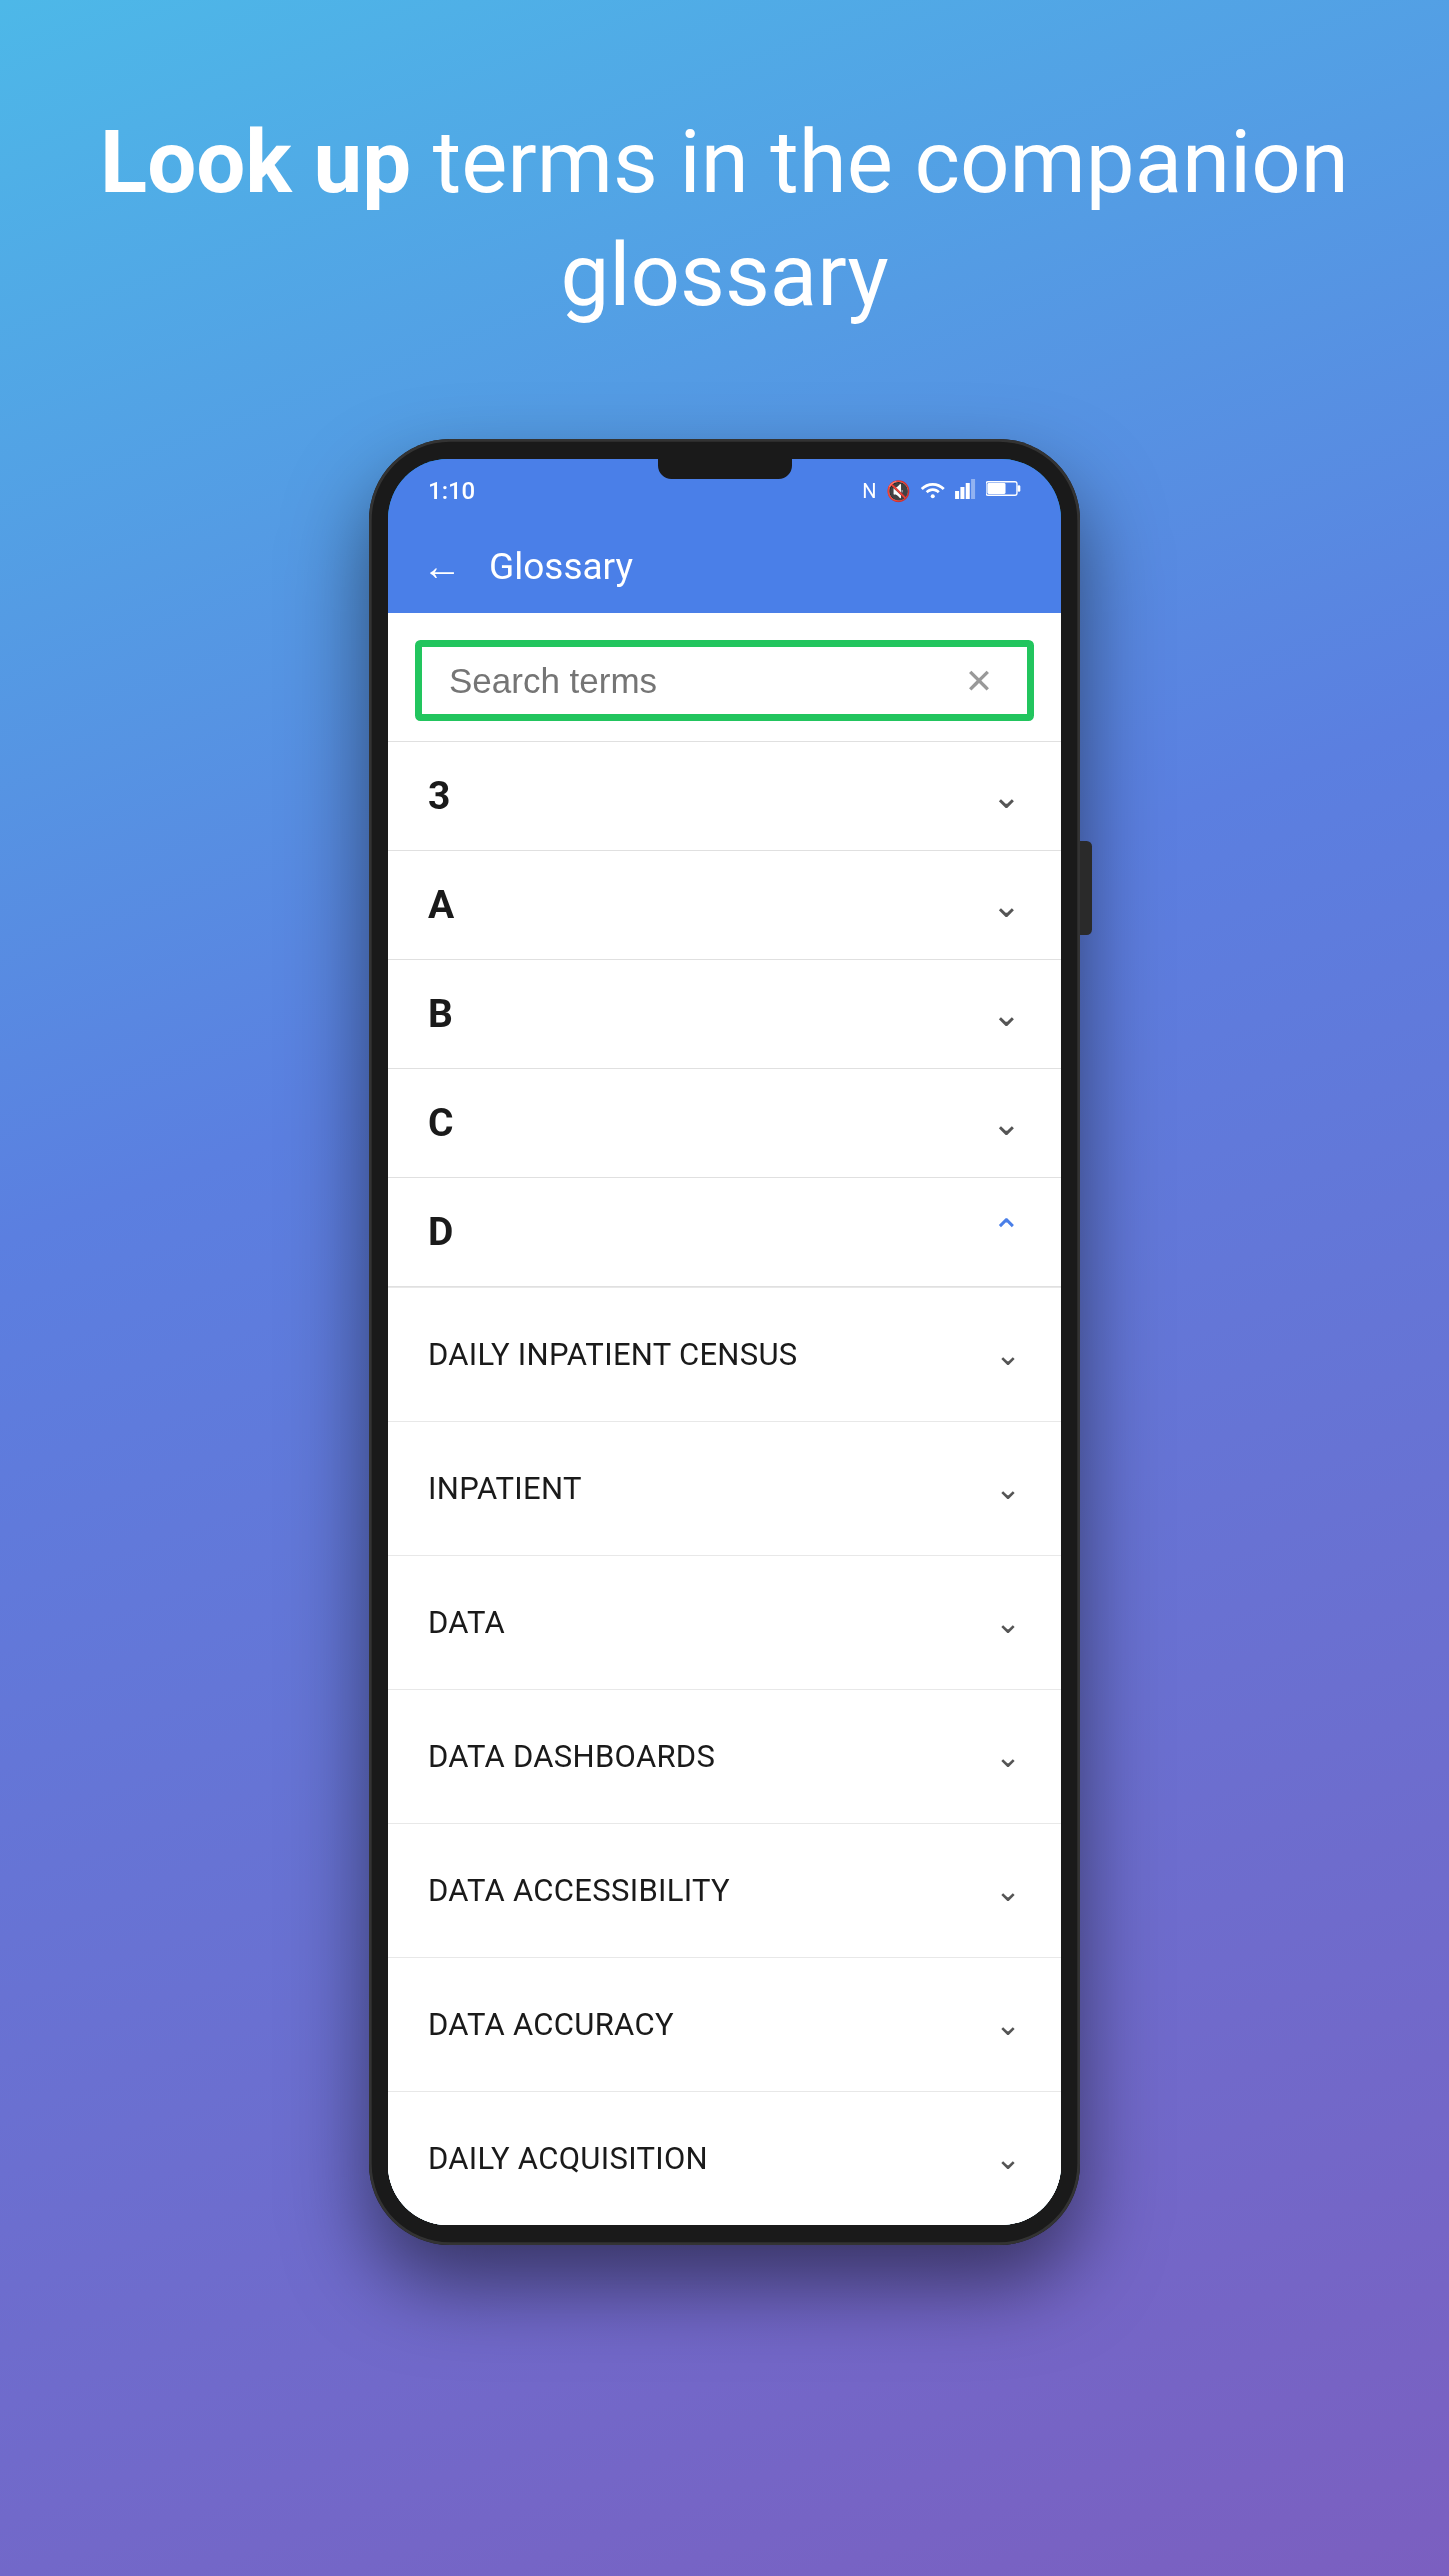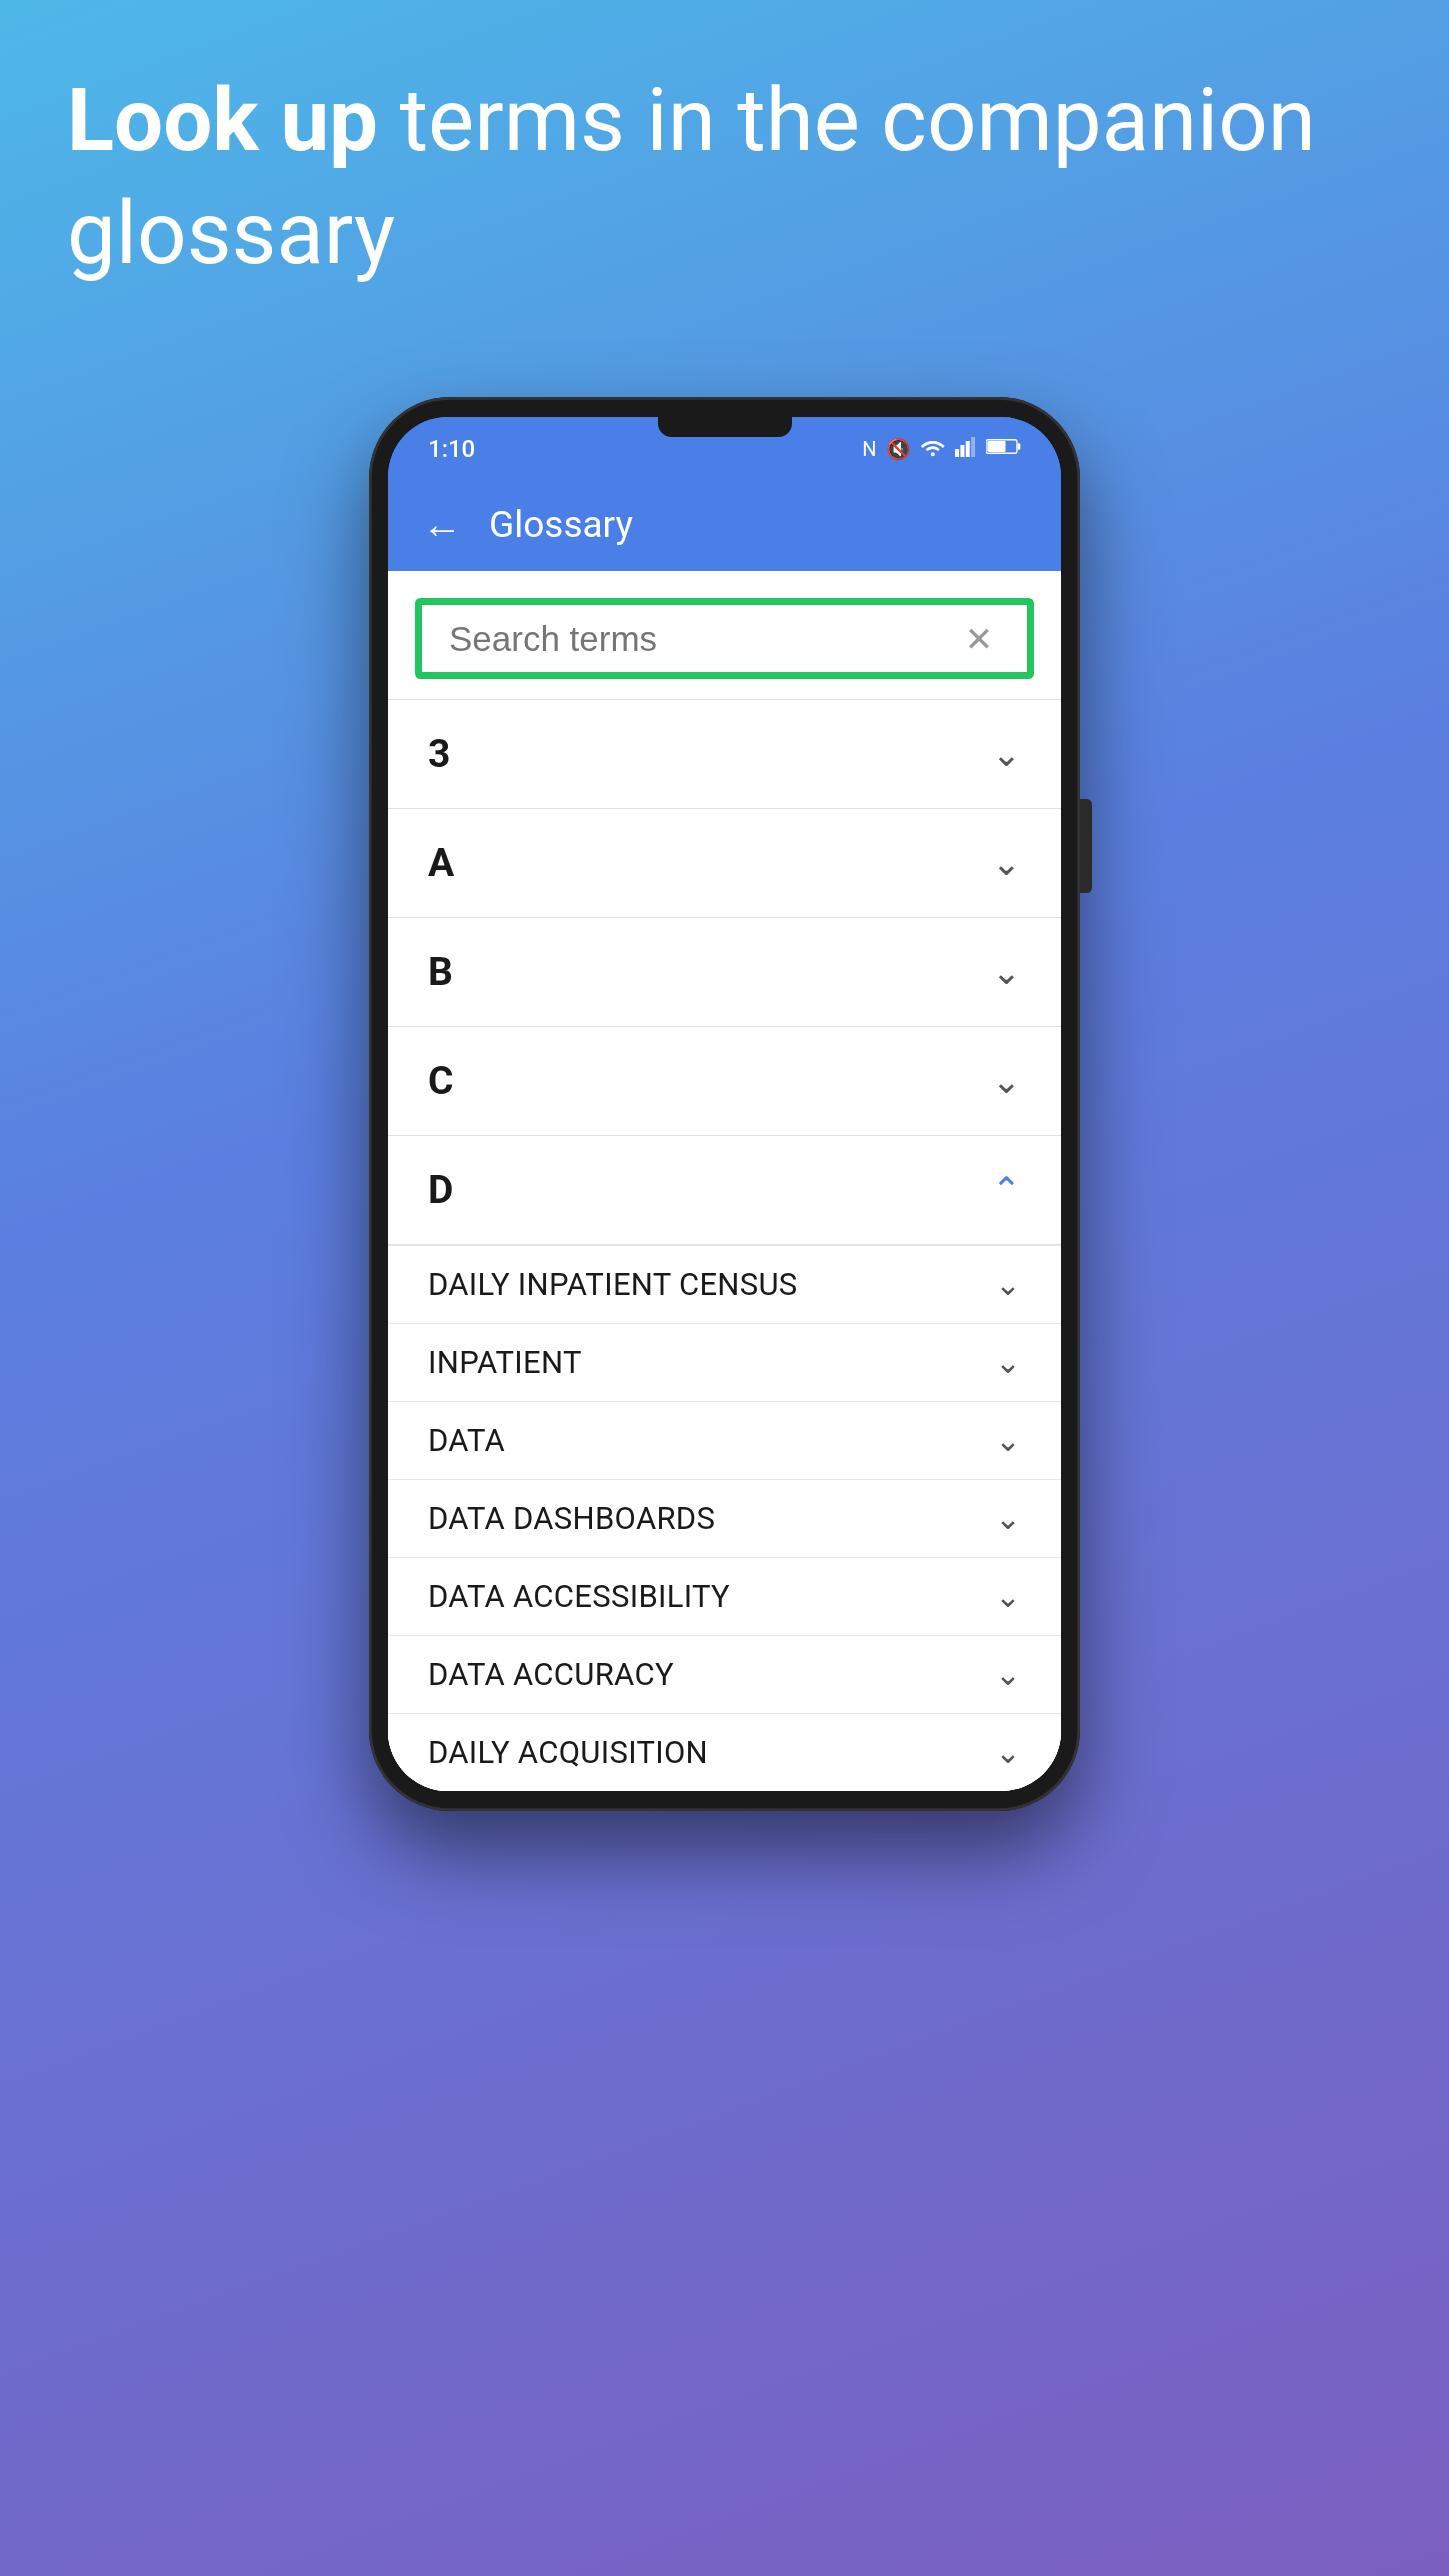--- a/index.html
+++ b/index.html
@@ -9,21 +9,22 @@
       height: 2576px;
       background: linear-gradient(160deg, #4db8e8 0%, #5b7fe0 40%, #7b5fc0 100%);
       display: flex;
       flex-direction: column;
       align-items: center;
       font-family: 'Roboto', Arial, sans-serif;
       overflow: hidden;
     }
 
     .headline {
-      margin-top: 64px;
+      margin-top: 106px;
+      text-align: center;
       color: white;
       font-size: 87px;
       line-height: 1.3;
       padding: 0 67px;
       font-weight: 400;
     }
 
     .headline strong {
       font-weight: 700;
     }
@@ -192,21 +193,21 @@
 
     
     .section-items {
       background: white;
     }
 
     .glossary-item {
       display: flex;
       align-items: center;
       justify-content: space-between;
-      padding: 20px 40px;
+      padding: 48px 40px;
       border-top: 0.7px solid #e8e8e8;
       cursor: pointer;
       background: white;
     }
 
     .item-label {
       font-size: 31px;
       color: #1a1a1a;
       font-weight: 400;
       letter-spacing: 0.3px;

